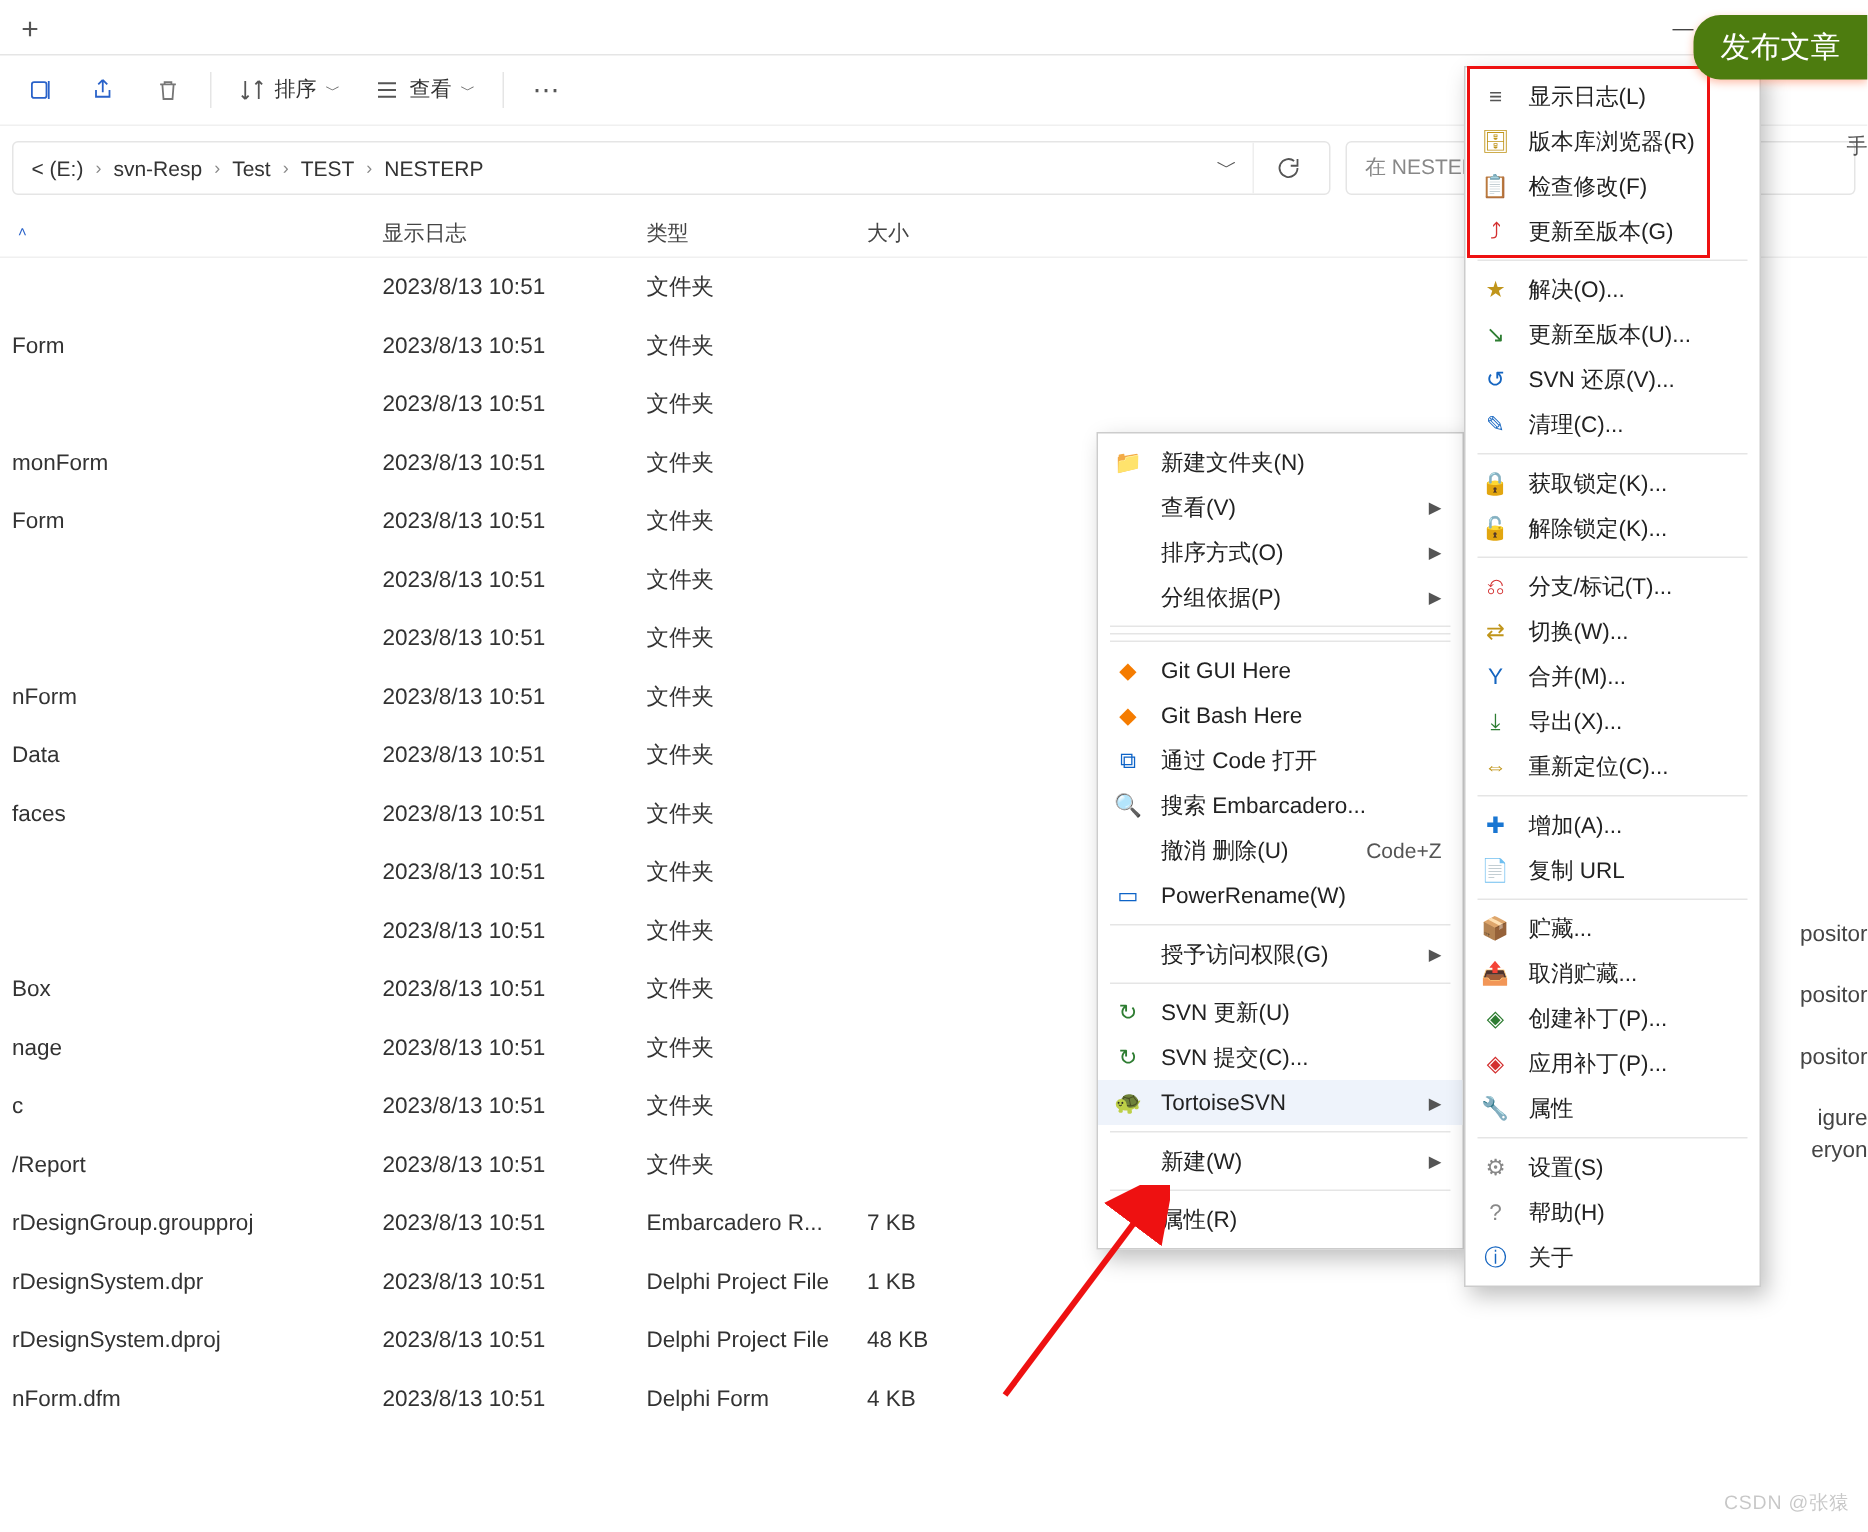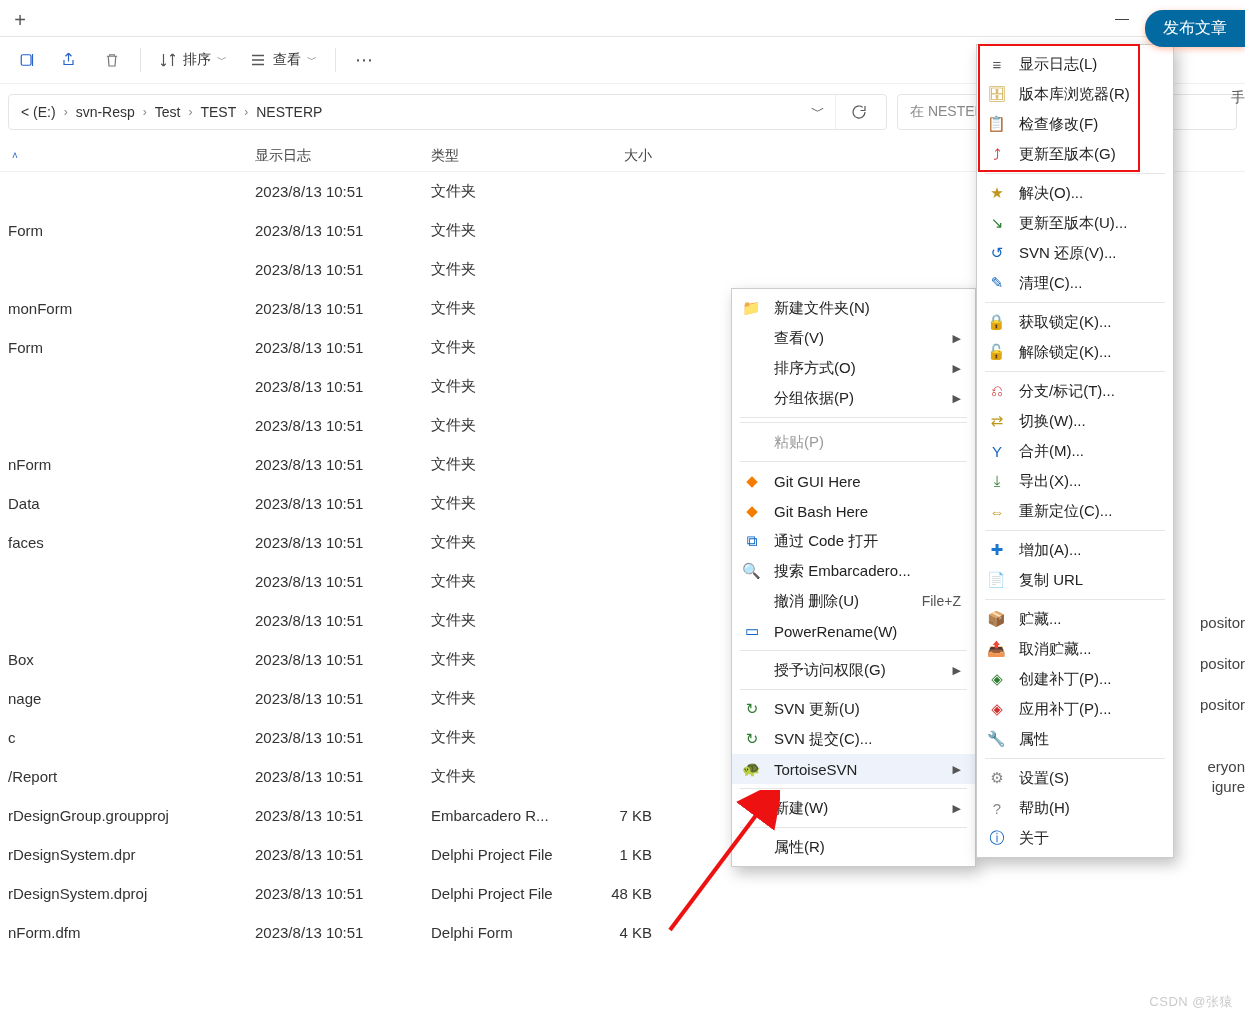--- a/index.html
+++ b/index.html
@@ -25,41 +25,41 @@
 .crumbs .drop-chev { padding:0 10px; color:#555;}
 .crumbs .refresh { padding:0 12px 0 14px; color:#555; border-left:1px solid #eee; height:100%; display:flex; align-items:center;}
 .searchbox { width: 340px; height: 36px; border:1px solid #e5e5e5; border-radius:4px; display:flex; align-items:center; padding:0 12px; color:#888;}
 
 .filepane { position: relative; }
 .filehead { display:flex; height: 32px; align-items:center; border-bottom: 1px solid #f0f0f0; color:#444; font-size:14px;}
 .filehead div, .row div.cell { padding: 0 8px; }
 .col-name { width: 247px; display:flex; align-items:center; gap:4px;}
 .col-date { width: 176px; }
 .col-type { width: 147px; }
-.col-size { width: 90px; text-align: right; }
+.col-size { width: 90px; text-align: left; }
 .rows { }
 .row { display:flex; height: 39px; align-items:center; color:#333; font-size: 15px;}
 .row .col-name { white-space: nowrap; overflow: hidden; text-align: right; }
 .sort-caron { font-size:10px; color:#2962c9; }
 
 .context-menu { position:absolute; background:#fff; border:1px solid #ccc; box-shadow: 4px 6px 14px rgba(0,0,0,0.25); padding: 4px 0; font-size: 15px; color:#222; }
 .context-menu .mi { display:flex; align-items:center; height: 30px; padding: 0 14px 0 10px; gap: 12px; white-space:nowrap;}
 .context-menu .mi.hover { background:#eef3fb; }
 .context-menu .mi.disabled { color:#9a9a9a; }
 .context-menu .mi .ico { width:20px; height:20px; display:flex; align-items:center; justify-content:center; font-size:15px;}
 .context-menu .mi .lab { flex:1; }
 .context-menu .mi .acc { color:#555; padding-left: 18px; font-size:14px;}
 .context-menu .mi .sub { font-size:11px; color:#555; padding-left: 20px;}
 .context-menu .msep { height:1px; background:#e5e5e5; margin: 4px 8px; }
 
 .ctx1 { top: 288px; left: 731px; width: 245px; }
 .ctx2 { top: 44px; left: 976px; width: 198px; }
 .redbox { position:absolute; top: 44px; left: 978px; width: 162px; height: 128px; border: 2px solid #e11; pointer-events:none;}
 
-.publish-btn { position:absolute; top: 10px; right: 0; background:#0369a1; color:#fff; padding: 8px 18px; border-radius: 18px 0 0 18px; font-size:16px; box-shadow: 0 2px 6px rgba(255,87,34,.4);}
+.publish-btn { position:absolute; top: 10px; right: 0; background:#4d7c0f; color:#fff; padding: 8px 18px; border-radius: 18px 0 0 18px; font-size:20px; box-shadow: 0 2px 6px rgba(255,87,34,.4);}
 
 .side-hint { position:absolute; right:0; top:90px; width:14px; font-size:14px; color:#555; line-height:1.1;}
 .side-frag { position:absolute; right:0; color:#444; font-size:15px; }
 
 .arrow { position:absolute; pointer-events:none; }
 .watermark { position:absolute; right: 12px; bottom: 10px; color: rgba(0,0,0,0.22); font-size: 13px; letter-spacing: .5px;}
 svg.ico-svg { width:18px; height:18px; }
 </style>
 </head>
 <body>
@@ -282,45 +282,41 @@
       <span class="lab">排序方式(O)</span>
       <span class="sub">▶</span>
     </div>
     <div class="mi">
       <span class="ico"></span>
       <span class="lab">分组依据(P)</span>
       <span class="sub">▶</span>
     </div>
     <div class="msep"></div>
     <div class="msep"></div>
-    <div class="mi disabled">
-      <span class="ico"></span>
-      <span class="lab">粘贴(P)</span>
-    </div>
     <div class="msep"></div>
     <div class="mi">
       <span class="ico" style="color: rgb(245, 124, 0);">◆</span>
       <span class="lab">Git GUI Here</span>
     </div>
     <div class="mi">
       <span class="ico" style="color: rgb(245, 124, 0);">◆</span>
       <span class="lab">Git Bash Here</span>
     </div>
     <div class="mi">
       <span class="ico" style="color: rgb(13, 99, 199);">⧉</span>
       <span class="lab">通过 Code 打开</span>
     </div>
     <div class="mi">
       <span class="ico" style="color: rgb(245, 124, 0);">🔍</span>
       <span class="lab">搜索 Embarcadero...</span>
     </div>
     <div class="mi">
       <span class="ico"></span>
       <span class="lab">撤消 删除(U)</span>
-      <span class="acc">File+Z</span>
+      <span class="acc">Code+Z</span>
     </div>
     <div class="mi">
       <span class="ico" style="color: rgb(13, 99, 199);">▭</span>
       <span class="lab">PowerRename(W)</span>
     </div>
     <div class="msep"></div>
     <div class="mi">
       <span class="ico"></span>
       <span class="lab">授予访问权限(G)</span>
       <span class="sub">▶</span>
@@ -469,16 +465,16 @@
       </marker>
     </defs>
   <line x1="10" y1="140" x2="100" y2="20" stroke="#e11" stroke-width="4" marker-end="url(#ah)"></line>
 </svg>
 
 <div class="publish-btn">发布文章</div>
 <div class="side-hint">手</div>
 <div class="side-frag" style="top:614px">positor</div>
 <div class="side-frag" style="top:655px">positor</div>
 <div class="side-frag" style="top:696px">positor</div>
-<div class="side-frag" style="top:778px">igure</div>
+<div class="side-frag" style="top:737px">igure</div>
 <div class="side-frag" style="top:758px">eryon</div>
 
 <div class="watermark">CSDN @张猿</div>
 
 </body></html>

